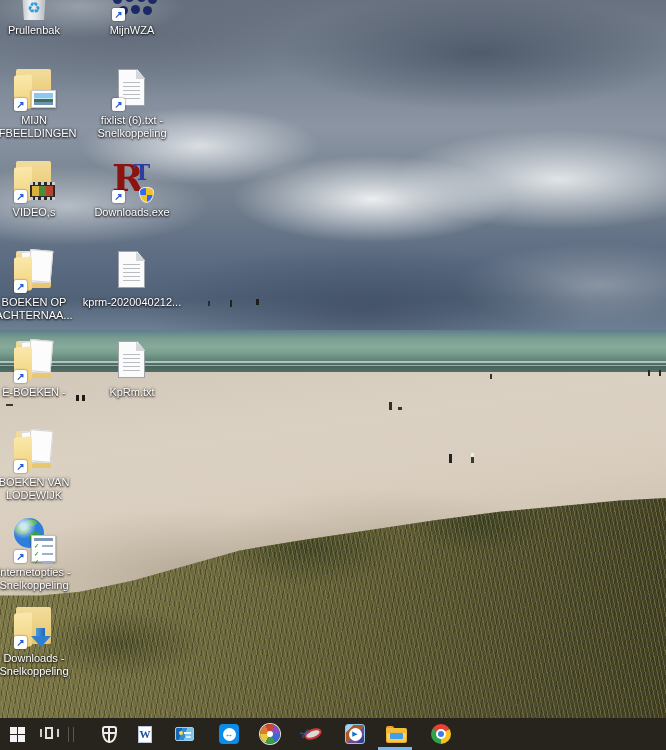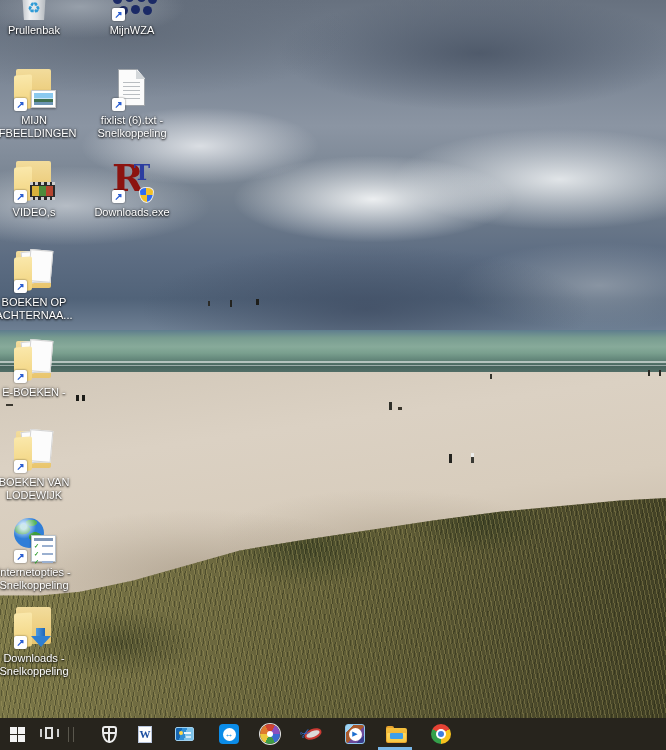--- a/index.html
+++ b/index.html
@@ -253,32 +253,50 @@
       <div class="f-back"></div>
       <div class="f-s1"></div>
       <div class="f-s2"></div>
       <div class="f-front tall"></div>
       <div class="sc">↗</div>
     </div>
     <div class="lbl">BOEKEN OP
 ACHTERNAA...</div>
   </div>
 
+  <div class="desk-icon" style="left:98px;top:248px;">
+    <div class="art">
+      <div class="page">
+          <div class="page-lines"></div>
+        </div>
+      <div class="page-fold"></div>
+    </div>
+    <div class="lbl">kprm-2020040212...</div>
+  </div>
 
   <div class="desk-icon" style="left:0;top:338px;">
     <div class="art">
       <div class="f-back"></div>
       <div class="f-s1"></div>
       <div class="f-s2"></div>
       <div class="f-front tall"></div>
       <div class="sc">↗</div>
     </div>
     <div class="lbl">E-BOEKEN -</div>
   </div>
 
+  <div class="desk-icon" style="left:98px;top:338px;">
+    <div class="art">
+      <div class="page">
+          <div class="page-lines"></div>
+        </div>
+      <div class="page-fold"></div>
+    </div>
+    <div class="lbl">KpRm.txt</div>
+  </div>
 
   <div class="desk-icon" style="left:0;top:428px;">
     <div class="art">
       <div class="f-back"></div>
       <div class="f-s1"></div>
       <div class="f-s2"></div>
       <div class="f-front tall"></div>
       <div class="sc">↗</div>
     </div>
     <div class="lbl">BOEKEN VAN

